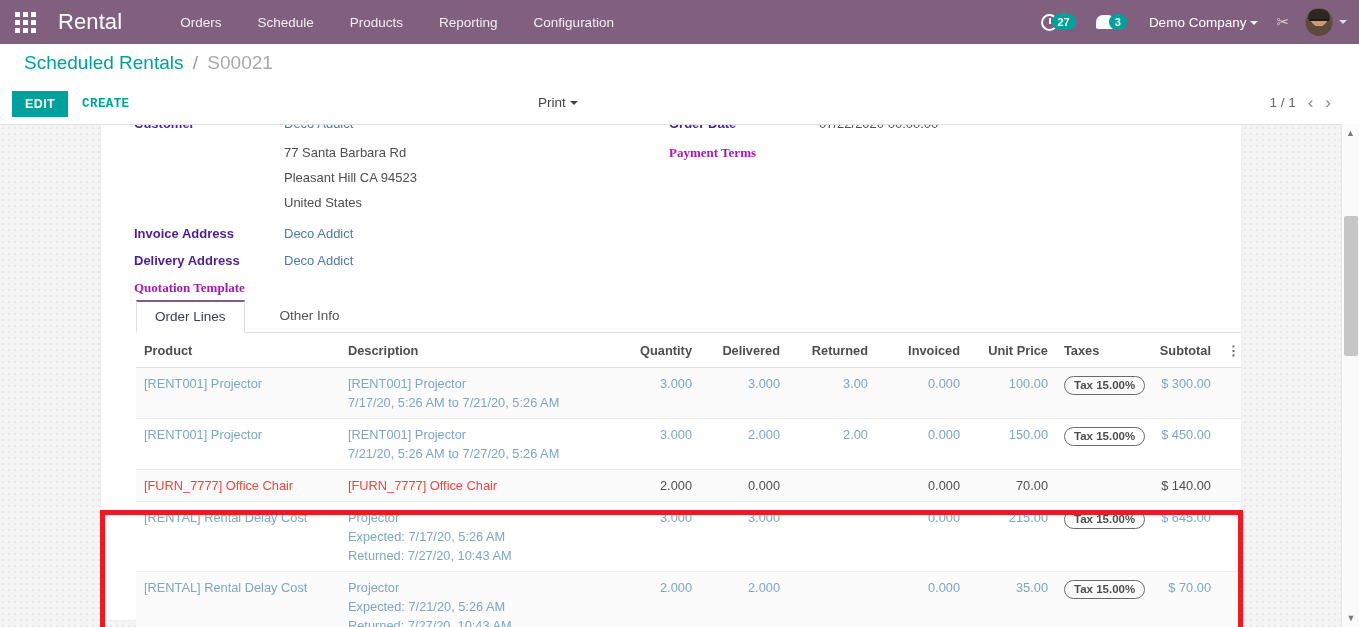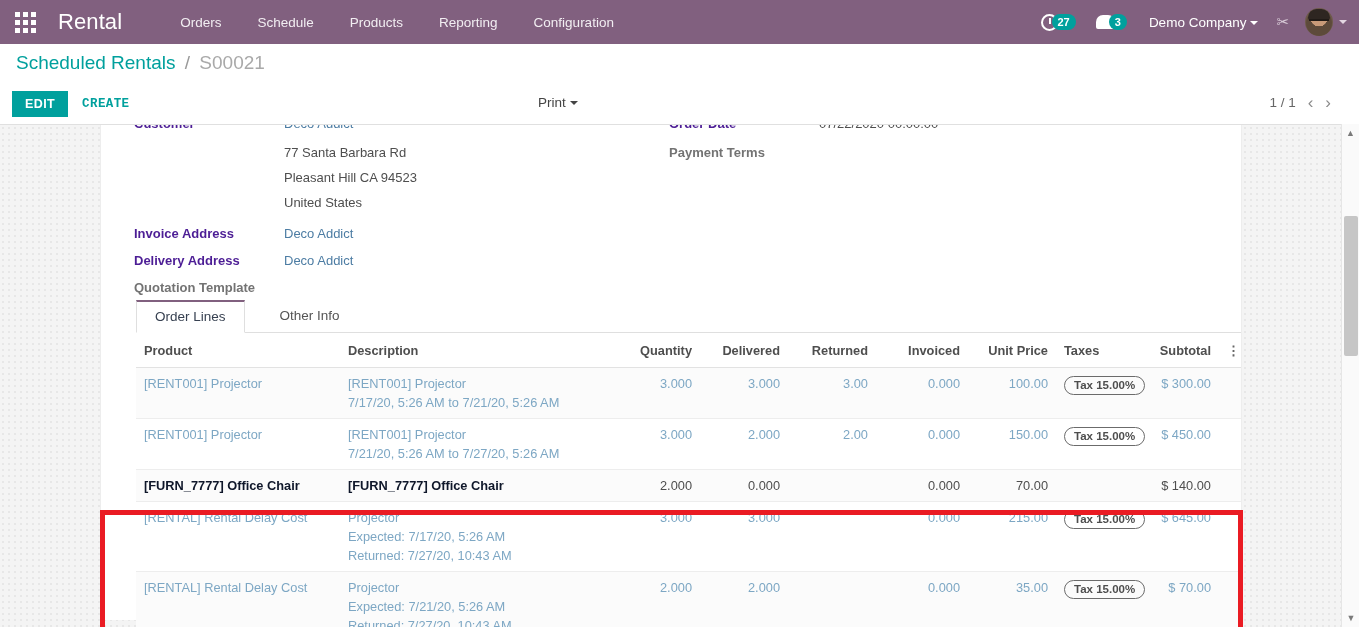--- a/index.html
+++ b/index.html
@@ -37,21 +37,21 @@
   .company { font-size: 13.5px; color: #fff; padding: 0 6px 0 12px; cursor: pointer; }
   .caret { display: inline-block; width: 0; height: 0; border-left: 4px solid transparent; border-right: 4px solid transparent; border-top: 4px solid currentColor; margin-left: 4px; vertical-align: middle; }
   .tools-ic { padding: 0 12px; cursor: pointer; color: #d6c8d5; font-size: 15px; }
   .avatar { width: 28px; height: 28px; border-radius: 50%; overflow: hidden; background: #6d5a4a; margin-left: 4px; cursor: pointer; position: relative; }
   .avatar .face { position: absolute; left: 50%; top: 54%; transform: translate(-50%,-50%); width: 26px; height: 26px; border-radius: 50%;
       background: radial-gradient(circle at 50% 30%, #c89a78 0 38%, #5d4a3a 39% 100%); }
   .avatar .hair { position: absolute; left: 3px; top: 1px; width: 22px; height: 11px; background: #2e2621; border-radius: 11px 11px 3px 3px; }
   .avatar .glasses { position: absolute; left: 4px; top: 11px; width: 20px; height: 5px; border-top: 2px solid #201a16; }
 
   
-  .breadcrumb { position: absolute; top: 52px; left: 16px; font-size: 19px; }
+  .breadcrumb { position: absolute; top: 52px; left: 24px; font-size: 19px; }
   .bc-link { color: #00a09d; cursor: pointer; }
   .bc-sep { color: #999; margin: 0 4px; }
   .bc-cur { color: #a9a9a9; }
 
   .cp-buttons { position: absolute; top: 91px; left: 12px; display: flex; align-items: center; justify-content: space-between; }
   .btn-edit {
     background: #00a09d; color: #fff; border: none; font-size: 12.5px; font-weight: bold;
     letter-spacing: .4px; padding: 6px 13px; cursor: pointer;
   }
   .btn-create { color: #00a09d; background: transparent; border: none; font-size: 12.5px; font-weight: bold; letter-spacing: .4px; padding: 6px 14px; cursor: pointer; font-family: Liberation Mono, monospace; }
@@ -75,21 +75,21 @@
     position: absolute; left: 100px; top: 0; width: 1142px; min-height: 503px;
     background: #fff; border-left: 1px solid #ededed; border-right: 1px solid #ededed;
   }
 
   
   .form-grid { position: relative; padding: 0 30px; }
   .col-left { position: absolute; left: 33px; top: 0; width: 420px; }
   .col-right { position: absolute; left: 568px; top: 0; width: 430px; }
   .f-row { display: flex; align-items: flex-start; margin-bottom: 9px; }
   .f-label { width: 150px; flex: none; font-size: 13px; font-weight: bold; color: #4c1d95; }
-  .f-label.muted { color: #737373; }
+  .f-label.muted { color: #a21caf; font-family: Liberation Serif, serif; }
   .f-val { font-size: 13px; color: #4e4e4e; }
   .f-val.link { color: #4c7ca3; }
   .f-val.dim { color: #8a8a8a; }
   .addr-line { font-size: 13px; color: #4e4e4e; line-height: 25px; }
 
   
   .notebook { position: absolute; left: 35px; top: 182px; width: 1105px; }
   .tabs { display: flex; border-bottom: 1px solid #dfdfdf; gap: 16px; }
   .tab {
     padding: 7px 18px 8px; font-size: 13.5px; color: #555; cursor: pointer;
@@ -111,21 +111,21 @@
   table.lines td {
     font-size: 12.8px; padding: 8px 8px; border-bottom: 1px solid #ededed;
     vertical-align: top; text-align: right; color: #7da7c4;
   }
   table.lines td.left { text-align: left; }
   tr.rowline:nth-child(odd) td { background: #fbfbfb; }
   td.prod { color: #7da7c4; padding-left: 28px; }
   td.desc { color: #7da7c4; }
   .desc-sub { display: block; margin-top: 4px; color: #7da7c4; }
   tr.plain td { color: #4e4e4e; }
-  tr.plain td.prod, tr.plain td.desc { color: #0f172a; font-weight: bold; }
+  tr.plain td.prod, tr.plain td.desc { color: #ef4444; }
   .tax-badge {
     display: inline-block; border: 1px solid #6b6b6b; border-radius: 11px;
     padding: 2px 9px 3px; font-size: 11.5px; font-weight: bold; color: #4e4e4e; white-space: nowrap;
   }
   .col-dots { width: 22px; text-align: center !important; color: #777; }
   .dots { display: inline-block; line-height: 3px; font-size: 13px; color: #666; cursor: pointer; }
 
   
   .redbox {
     position: absolute; left: 100px; top: 487px; width: 1143px; height: 140px;

